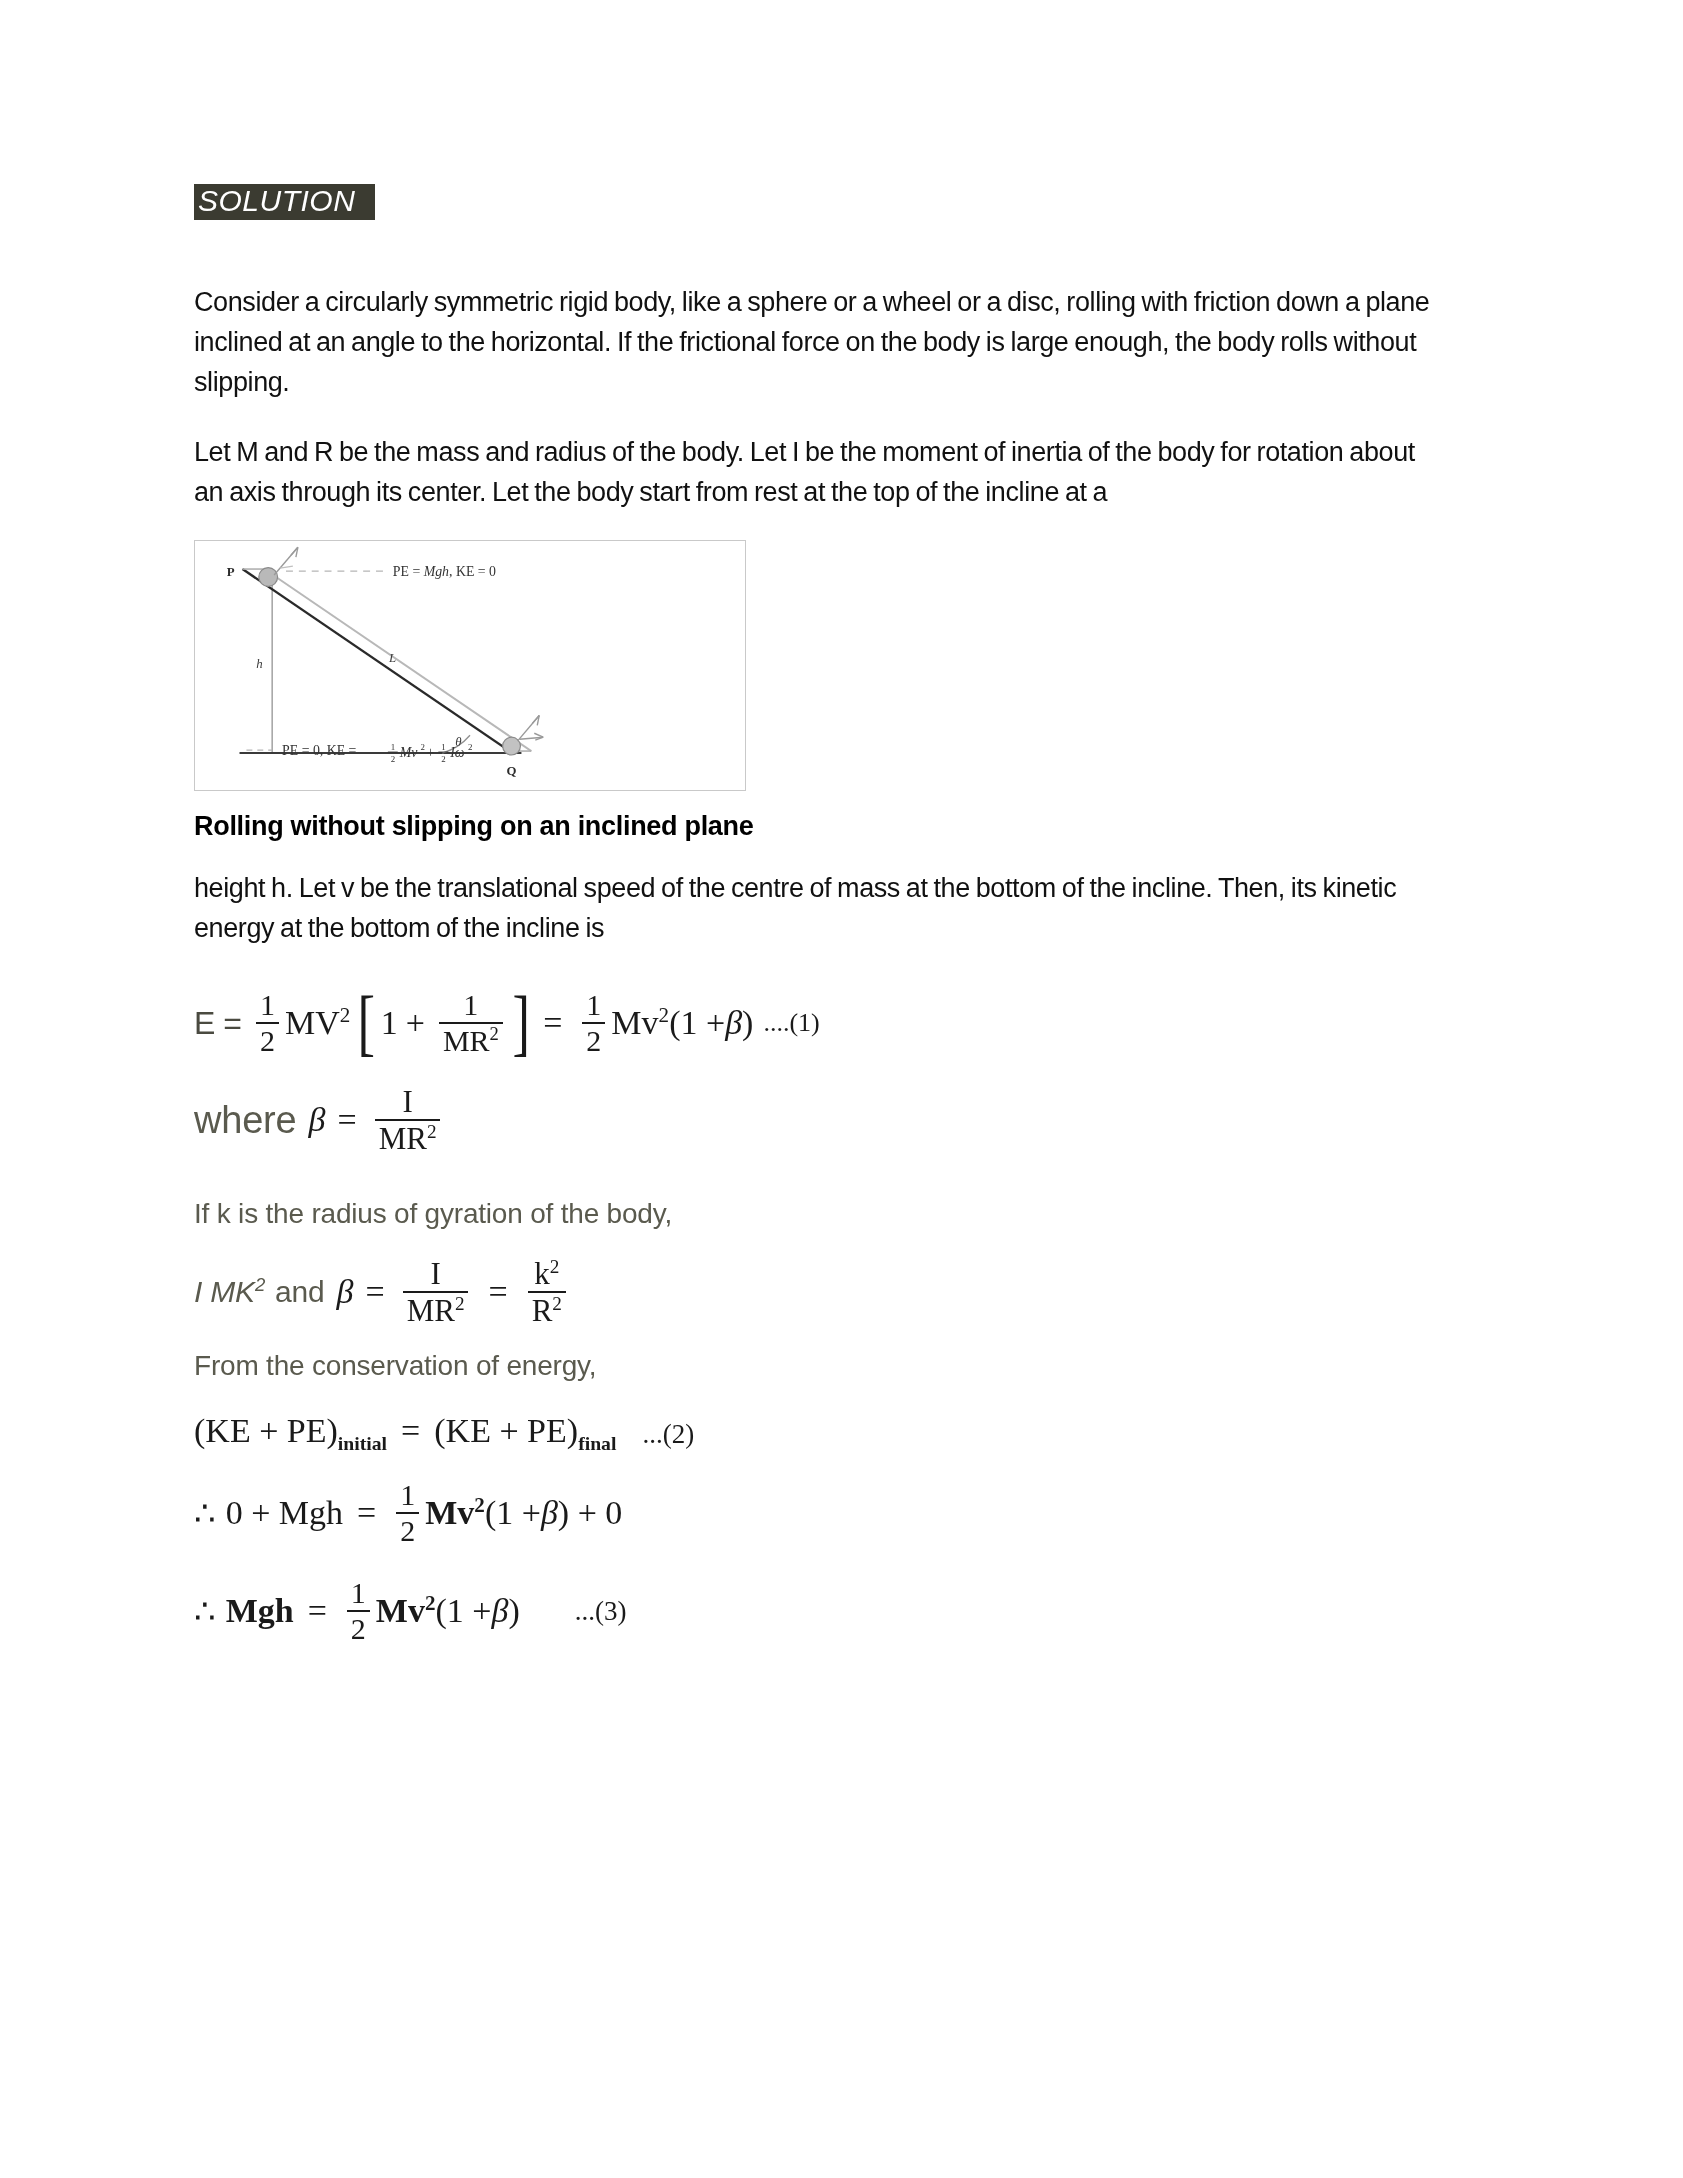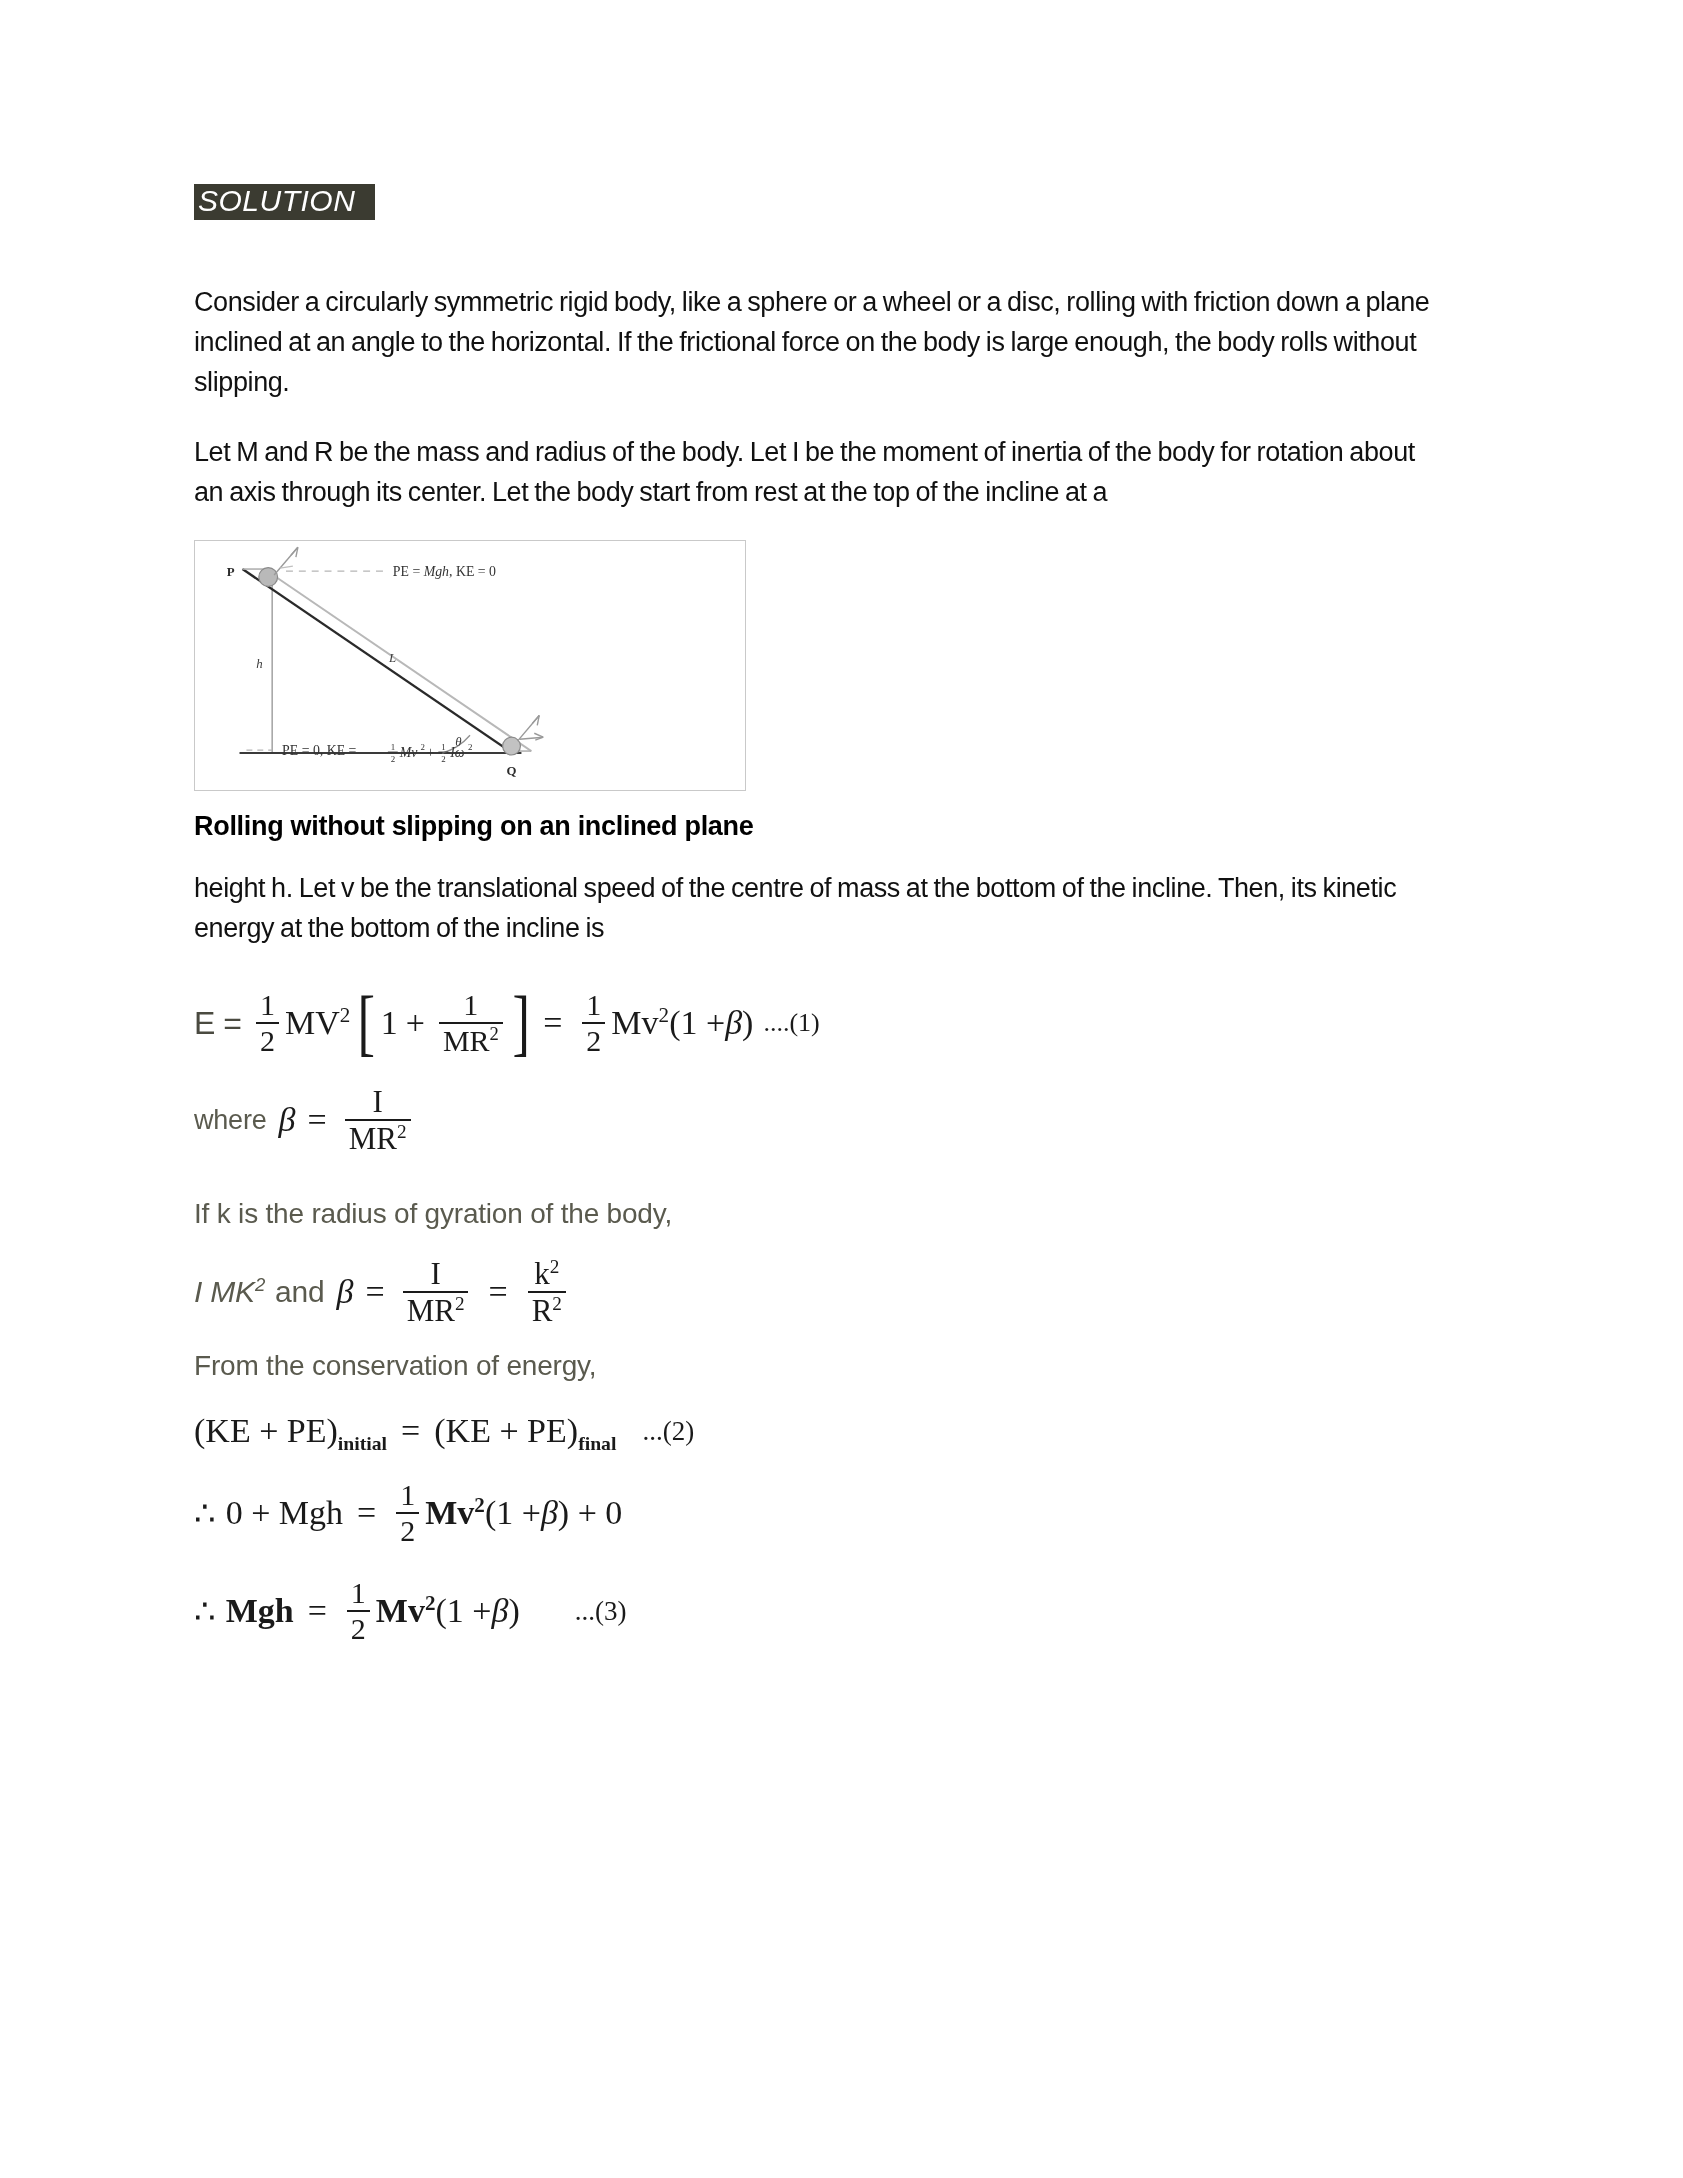--- a/index.html
+++ b/index.html
@@ -242,21 +242,21 @@
         <span class="den">2</span>
       </span>
       <span><span>Mv</span><sup class="ex">2</sup></span>
       <span>(1 + </span>
       <span class="beta">β</span>
       <span>)</span>
       <span class="eqnum">....(1)</span>
     </div>
 
     <div class="math eq-row" style="font-size:34px; margin-top:30px;">
-      <span class="line-text" style="font-size:27px;">where</span>
+      <span class="line-text" style="font-size:38px;">where</span>
       <span class="beta" style="margin-left:12px;">β</span>
       <span style="margin:0 12px;">=</span>
       <span class="frac" style="font-size:31px;">
         <span class="num">I</span>
         <span class="den"><span>MR</span><sup class="ex">2</sup></span>
       </span>
     </div>
 
     <div class="line-text" style="margin-top:44px;">If k is the radius of gyration of the body,</div>
 
@@ -271,21 +271,21 @@
       </span>
       <span style="margin:0 14px;">=</span>
       <span class="frac" style="font-size:31px;">
         <span class="num"><span>k</span><sup class="ex">2</sup></span>
         <span class="den"><span>R</span><sup class="ex">2</sup></span>
       </span>
     </div>
 
     <div class="line-text" style="margin-top:24px;">From the conservation of energy,</div>
 
-    <div class="math eq-row" style="font-size:34px; margin-top:30px;">
+    <div class="math eq-row" style="font-size:34px; margin-top:30px;align-items:flex-end;">
       <span><span>(KE + PE)</span><sub class="sb" style="font-weight:bold;">initial</sub></span>
       <span style="margin:0 14px;">=</span>
       <span><span>(KE + PE)</span><sub class="sb" style="font-weight:bold;">final</sub></span>
       <span class="eqnum" style="margin-left:26px; font-size:27px;">...(2)</span>
     </div>
 
     <div class="math eq-row" style="font-size:34px; margin-top:30px;">
       <span style="margin-right:10px;">∴</span>
       <span style="font-weight:normal;">0 + Mgh</span>
       <span style="margin:0 14px;">=</span>

